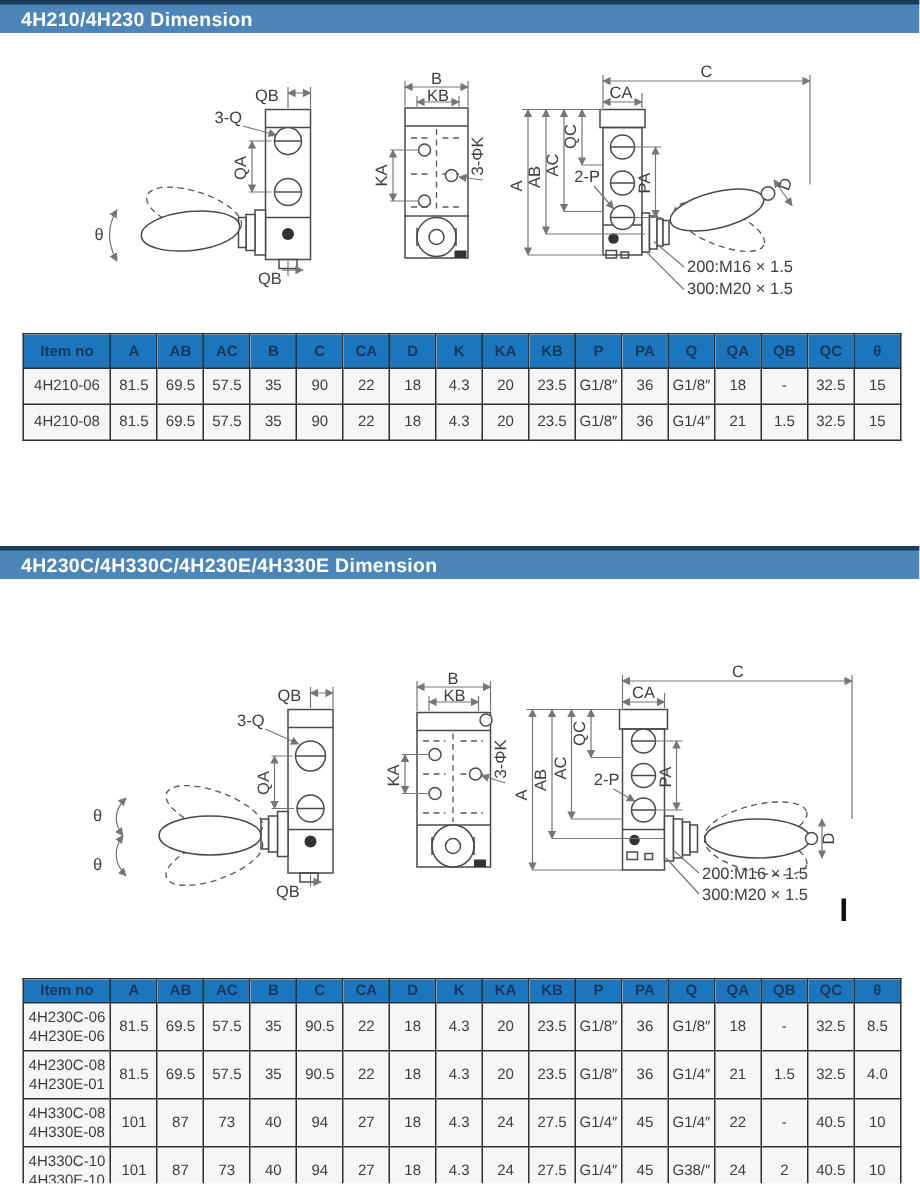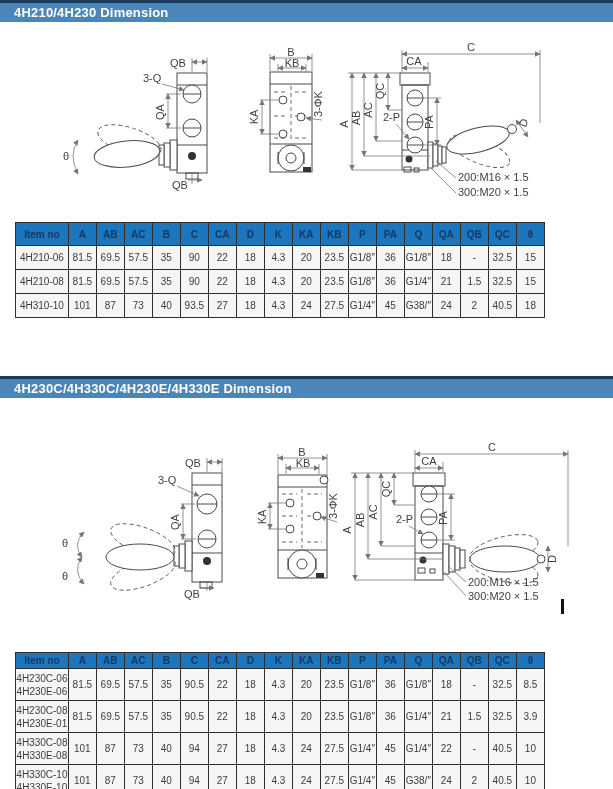--- a/index.html
+++ b/index.html
@@ -2,21 +2,21 @@
 <html><head>
 <meta charset="utf-8">
 <style>
   html,body{margin:0;padding:0;background:#fff;}
   #page{position:relative;width:613px;height:789px;background:#ffffff;overflow:hidden;
         font-family:"Liberation Sans",sans-serif;padding-left:40px;}
   .section-bar{position:absolute;left:0;width:613px;height:22px;background:#4c86b8;
         border-top:3px solid #1c3c5e;box-sizing:border-box;color:#ffffff;font-weight:bold;
         font-size:13px;line-height:19px;padding-left:14px;letter-spacing:.2px;}
   .drawing{position:absolute;left:0;width:613px;}
-  table.spec{position:absolute;left:15px;width:530px;border-collapse:collapse;table-layout:fixed;
+  table.spec{position:absolute;left:15px;width:586px;border-collapse:collapse;table-layout:fixed;
         font-size:10px;color:#3c3c3c;}
   table.spec th,table.spec td{border:1px solid #2e2e2e;text-align:center;vertical-align:middle;
         padding:1px 0;overflow:hidden;}
   table.spec th{background:#1b76bd;color:#16375f;font-weight:bold;height:20px;}
   table.spec td{background:#f6f6f6;height:21px;}
   #table2 th{height:13px;}
   #table2 td{height:29px;line-height:1.3;}
   table.spec th:first-child,table.spec td:first-child{width:9.8%;}
   td.col-item{white-space:pre-line;}
   .s{stroke:#4a4a4a;fill:none;stroke-width:1;}
@@ -222,44 +222,24 @@
           <td>20</td>
           <td>23.5</td>
           <td>G1/8″</td>
           <td>36</td>
           <td>G1/4″</td>
           <td>21</td>
           <td>1.5</td>
           <td>32.5</td>
           <td>15</td>
         </tr>
-        <tr>
-          <td class="col-item">4H310-10</td>
-          <td>101</td>
-          <td>87</td>
-          <td>73</td>
-          <td>40</td>
-          <td>93.5</td>
-          <td>27</td>
-          <td>18</td>
-          <td>4.3</td>
-          <td>24</td>
-          <td>27.5</td>
-          <td>G1/4″</td>
-          <td>45</td>
-          <td>G38/″</td>
-          <td>24</td>
-          <td>2</td>
-          <td>40.5</td>
-          <td>18</td>
-        </tr>
       </tbody>
     </table>
 
-  <div class="section-bar" style="top:376px;">
+  <div class="section-bar" style="top:364px;">
     <span>4H230C/4H330C/4H230E/4H330E  Dimension</span>
   </div>
 
   <svg class="drawing" style="top:428px;" width="613" height="215" viewBox="0 0 613 215">
     <defs>
       <marker id="ar2" viewBox="0 0 10 10" refX="9" refY="5" markerWidth="7" markerHeight="7" orient="auto-start-reverse">
         <path d="M0,0L10,5L0,10z" fill="#767676"></path>
       </marker>
     </defs>
 
@@ -449,21 +429,21 @@
           <td>18</td>
           <td>4.3</td>
           <td>20</td>
           <td>23.5</td>
           <td>G1/8″</td>
           <td>36</td>
           <td>G1/4″</td>
           <td>21</td>
           <td>1.5</td>
           <td>32.5</td>
-          <td>3.9</td>
+          <td>4.0</td>
         </tr>
         <tr>
           <td class="col-item">4H330C-08
 4H330E-08</td>
           <td>101</td>
           <td>87</td>
           <td>73</td>
           <td>40</td>
           <td>94</td>
           <td>27</td>

